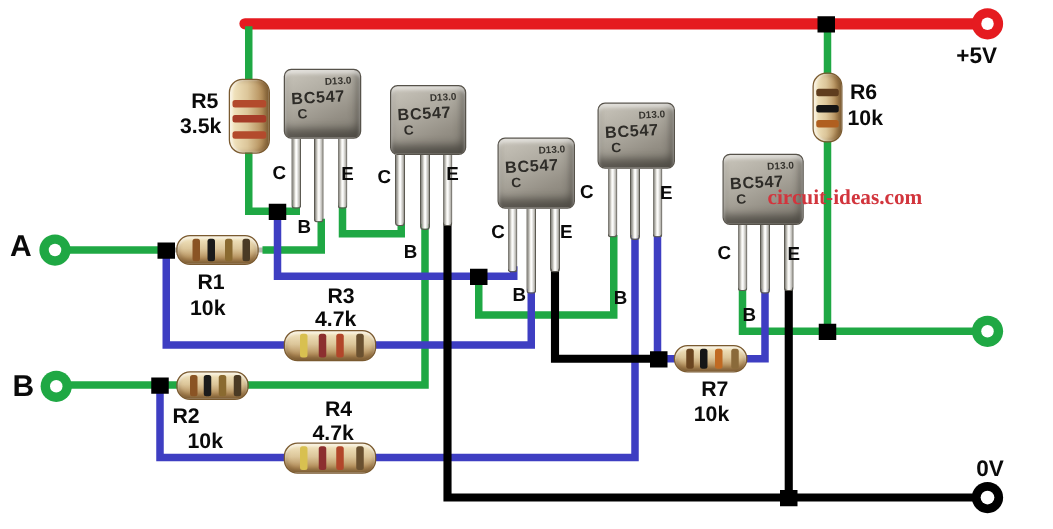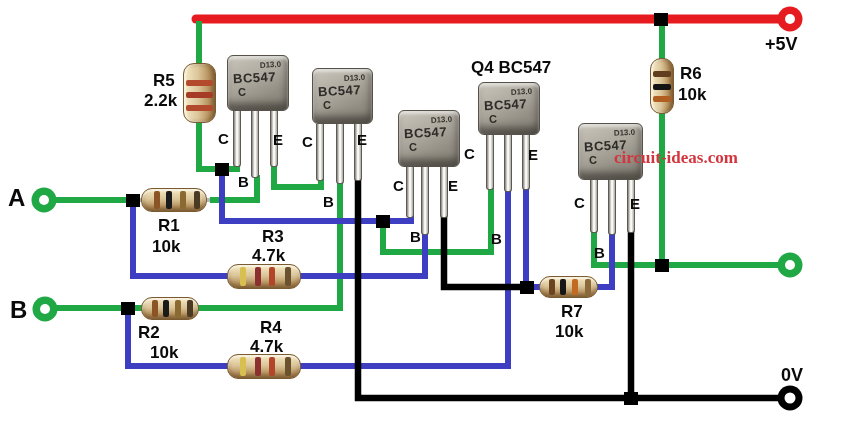--- a/index.html
+++ b/index.html
@@ -204,21 +204,20 @@
       <i class="bandv" style="top:25px;background:#141414"></i>
       <i class="bandv" style="top:37px;background:#b05f20"></i>
   </div>
   <div class="rh" style="left:539px;top:276px;width:59px;height:22px">
     <i class="band" style="left:9px;background:#6a4520"></i>
       <i class="band" style="left:20px;background:#161616"></i>
       <i class="band" style="left:32px;background:#c06a22"></i>
       <i class="band" style="left:45px;background:#8a6a3a"></i>
   </div>
 
-  <div class="lbl q" style="left:471px;top:58px">Q4 BC547</div>
 
   <div class="lbl pin" style="left:218px;top:130px">C</div>
   <div class="lbl pin" style="left:238px;top:173px">B</div>
   <div class="lbl pin" style="left:273px;top:131px">E</div>
   <div class="lbl pin" style="left:302px;top:133px">C</div>
   <div class="lbl pin" style="left:323px;top:193px">B</div>
   <div class="lbl pin" style="left:357px;top:131px">E</div>
   <div class="lbl pin" style="left:393px;top:177px">C</div>
   <div class="lbl pin" style="left:410px;top:228px">B</div>
   <div class="lbl pin" style="left:448px;top:177px">E</div>
@@ -231,21 +230,21 @@
 
   <div class="lbl rref" style="left:158px;top:216px">R1</div>
   <div class="lbl rref" style="left:152px;top:237px">10k</div>
   <div class="lbl rref" style="left:138px;top:323px">R2</div>
   <div class="lbl rref" style="left:150px;top:343px">10k</div>
   <div class="lbl rref" style="left:262px;top:227px">R3</div>
   <div class="lbl rref" style="left:252px;top:246px">4.7k</div>
   <div class="lbl rref" style="left:260px;top:318px">R4</div>
   <div class="lbl rref" style="left:250px;top:337px">4.7k</div>
   <div class="lbl rref" style="left:153px;top:71px">R5</div>
-  <div class="lbl rref" style="left:144px;top:91px">2.2k</div>
+  <div class="lbl rref" style="left:144px;top:91px">3.5k</div>
   <div class="lbl rref" style="left:680px;top:64px">R6</div>
   <div class="lbl rref" style="left:678px;top:85px">10k</div>
   <div class="lbl rref" style="left:561px;top:302px">R7</div>
   <div class="lbl rref" style="left:555px;top:322px">10k</div>
 
   <div class="lbl io" style="left:8px;top:184px">A</div>
   <div class="lbl io" style="left:10px;top:296px">B</div>
   <div class="lbl pw" style="left:765px;top:34px">+5V</div>
   <div class="lbl pw" style="left:781px;top:365px">0V</div>
   <div class="lbl wm" style="left:614px;top:148px">circuit-ideas.com</div>

